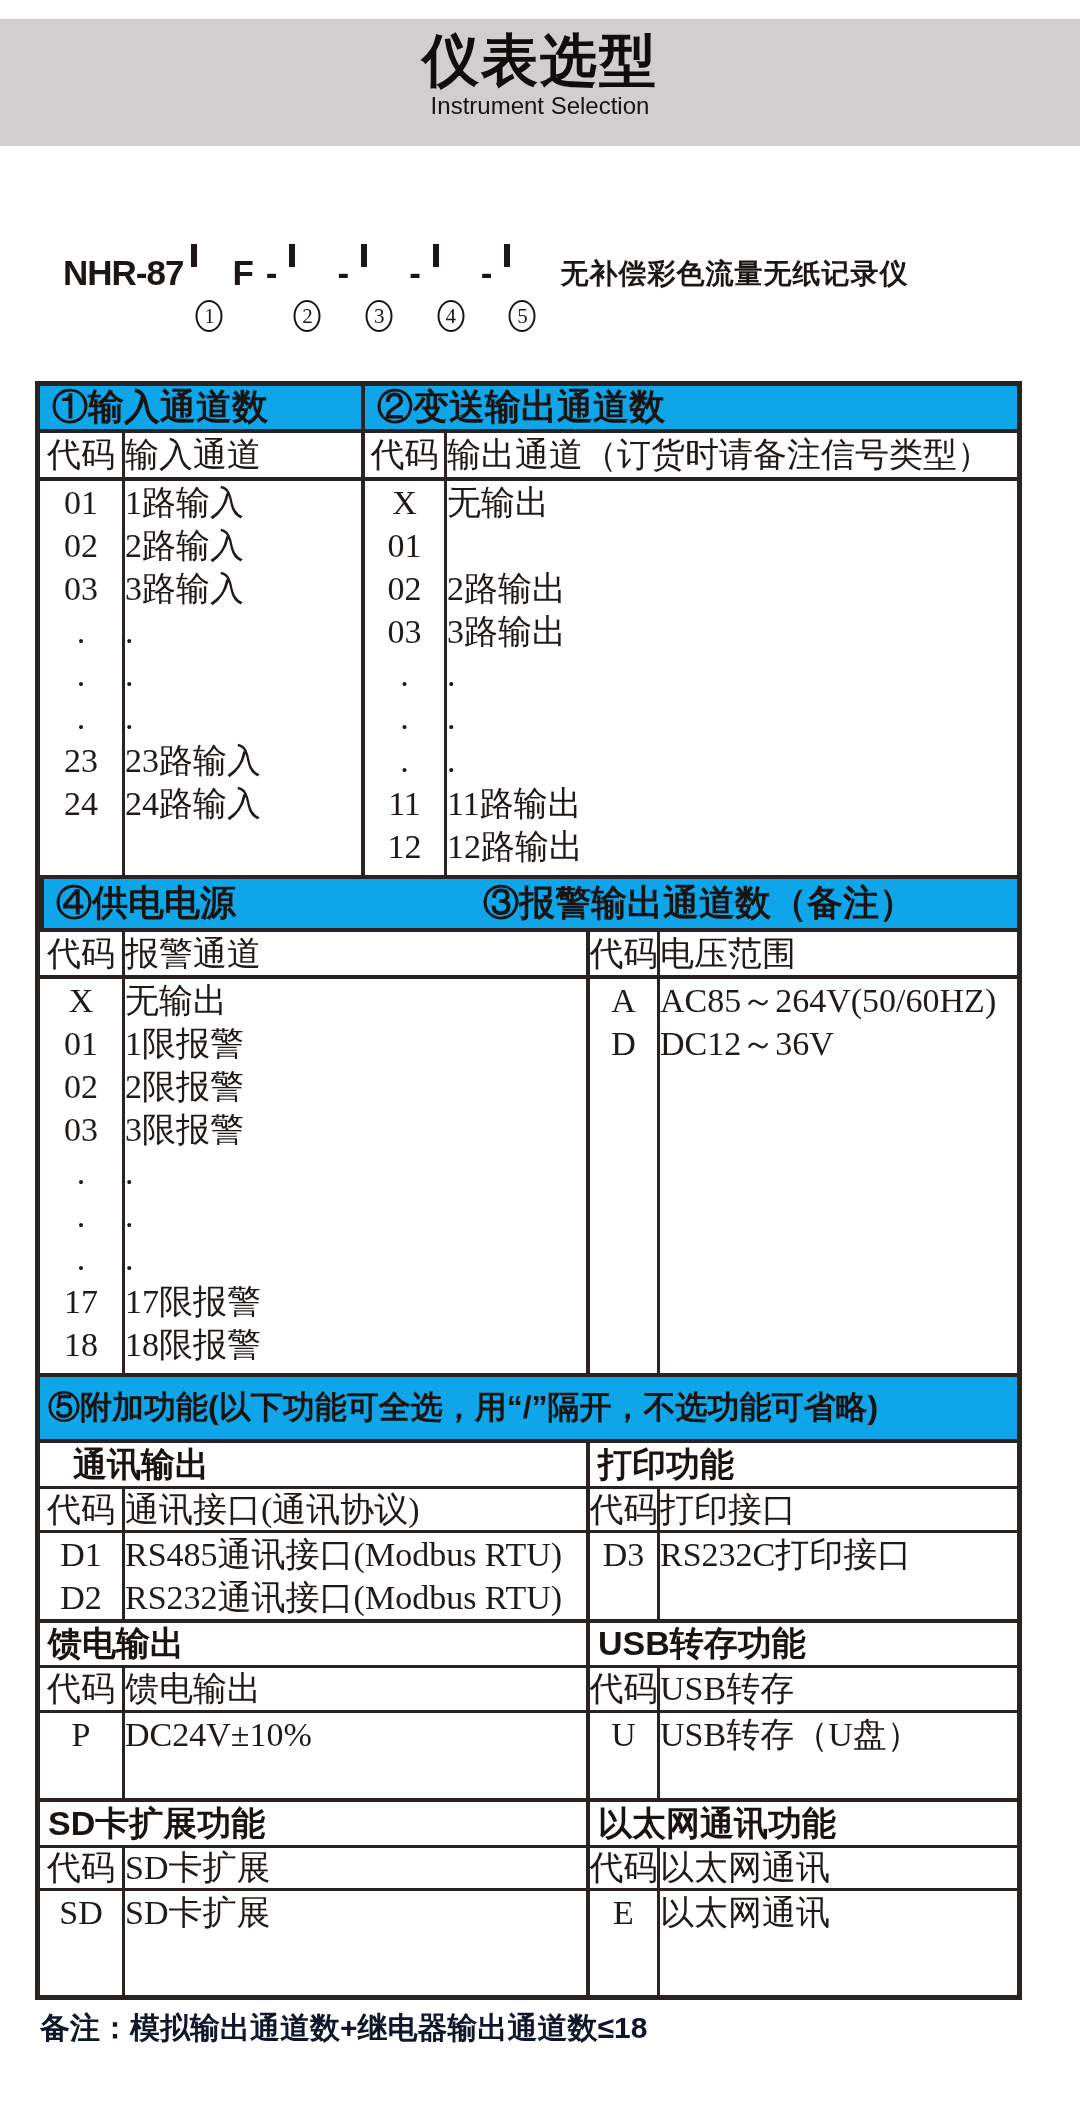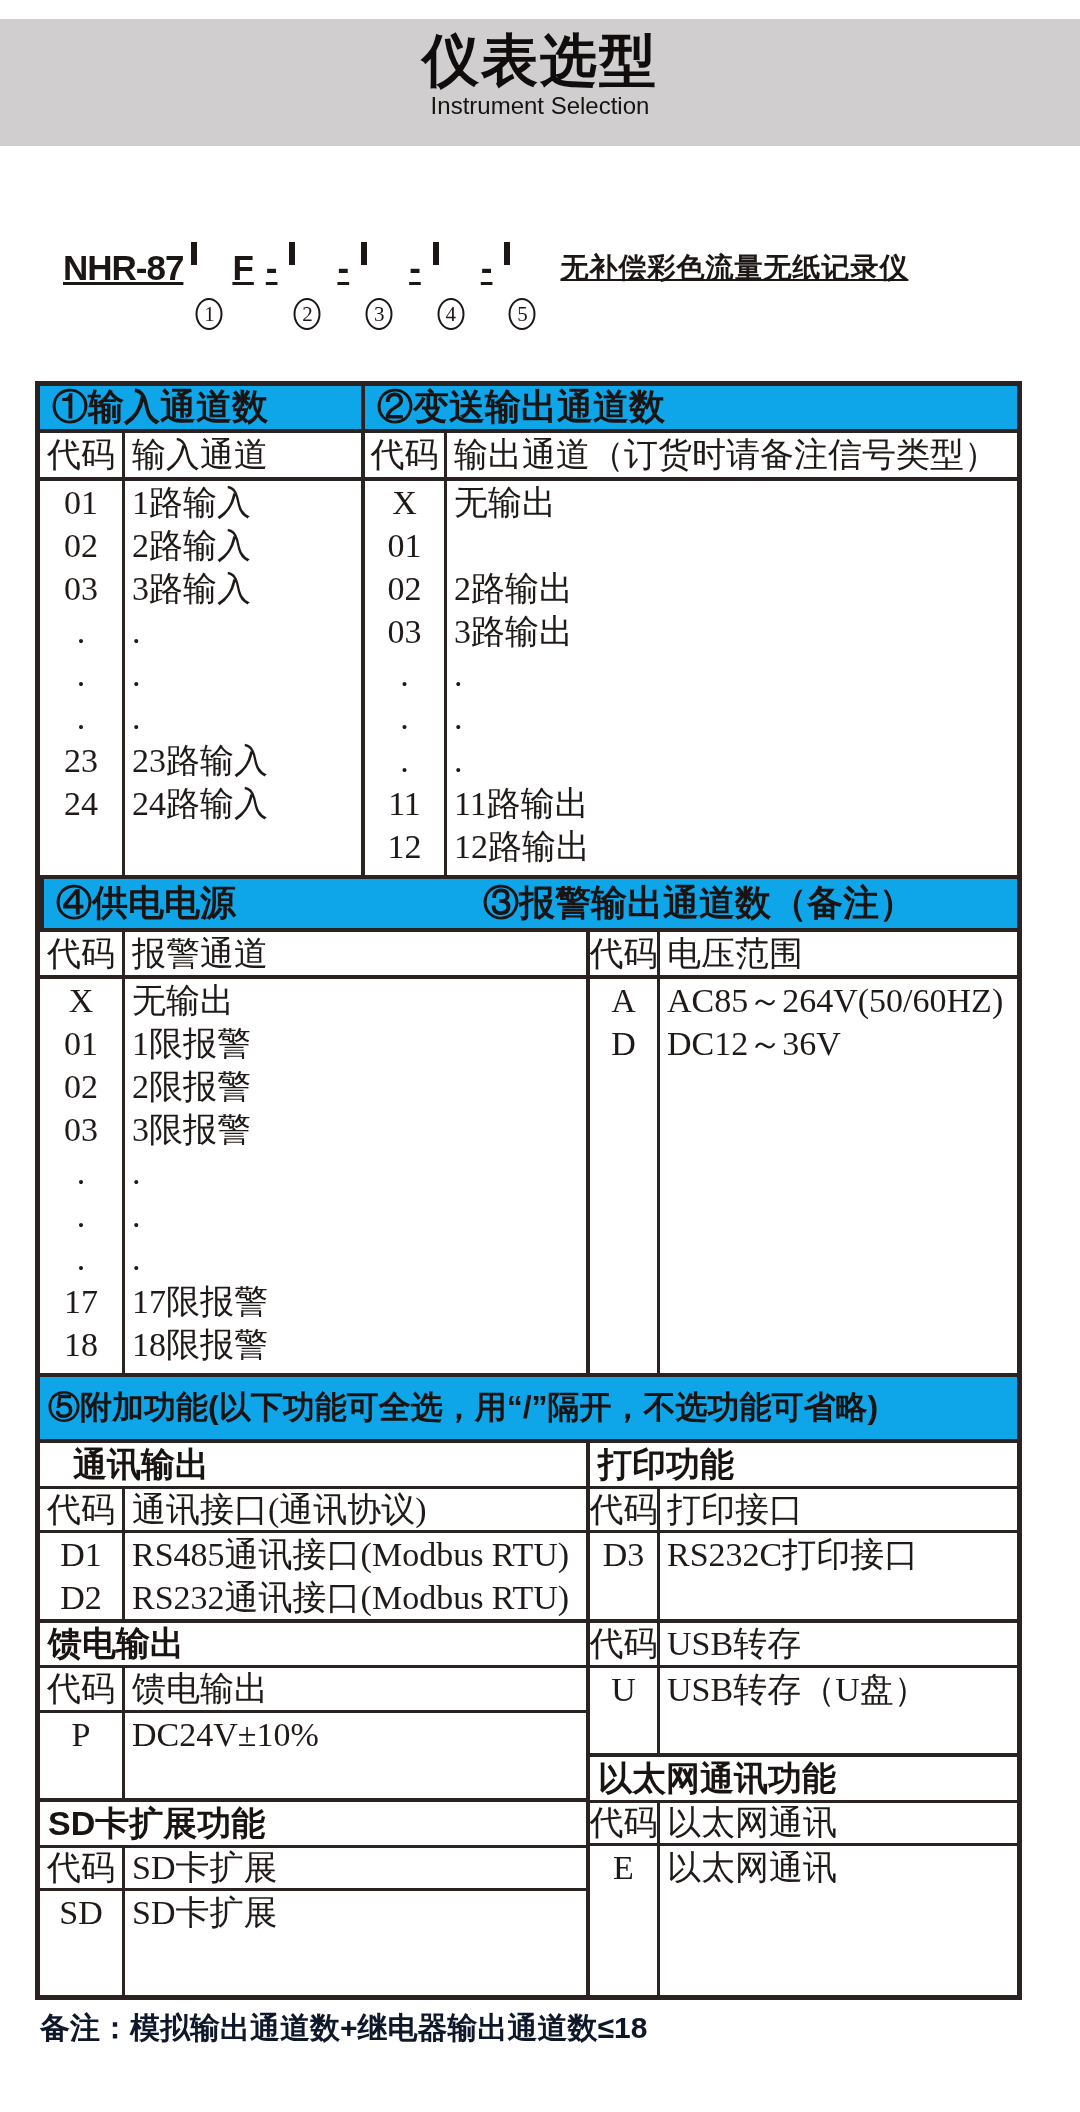--- a/index.html
+++ b/index.html
@@ -10,21 +10,21 @@
     color:#1f1a18;
   }
   .canvas { position:absolute; left:0; top:0; width:1080px; height:2112px; overflow:hidden; background:#fff; }
 
   
   .band { position:absolute; left:0; top:19px; width:1080px; height:127px; background:#d0cecf; text-align:center; }
   .band .t { margin-top:12px; font-size:57px; font-weight:bold; line-height:1.05; color:#100d0c; letter-spacing:2px; }
   .band .s { font-size:24px; line-height:1.1; color:#161311; margin-top:2px; }
 
   
-  .model { position:absolute; left:63px; top:243px; height:50px; display:flex; align-items:center; font-weight:bold; color:#1c1715; white-space:nowrap;text-decoration:underline; }
+  .model { position:absolute; left:63px; top:243px; height:50px; display:flex; align-items:flex-end; font-weight:bold; color:#1c1715; white-space:nowrap; }
   .model .prefix { font-size:35px; letter-spacing:-1px; }
   .boxwrap { position:relative; width:36px; height:46px; margin-left:8px; flex:0 0 auto; }
   .box { width:36px; height:46px; border:3px solid #1c1715; background:#fff; }
   .poscircle {
     position:absolute; left:50%; top:53px; transform:translateX(-50%);
     width:27px; height:32px; border:2px solid #1c1715; border-radius:50%;
     display:flex; align-items:center; justify-content:center;
     font-size:21px; font-weight:normal; font-family:"Liberation Serif", serif; color:#1c1715;
   }
   .model .f { font-size:35px; margin-left:5px; }
@@ -42,21 +42,21 @@
   .vdiv { border-left:4px solid #2a2322; }
   .body { display:flex; flex:0 0 auto; border-bottom:4px solid #2a2322; }
   .col { display:flex; flex-direction:column; }
   .serif { font-family:"Liberation Serif", serif; }
 
   .subhdr { display:flex; flex:0 0 auto; border-bottom:4px solid #2a2322; font-size:34px; }
   .rows { display:flex; flex-direction:column; flex:0 0 auto; }
   .trow { display:flex; height:43px; flex:0 0 auto; }
   .trow.fill { flex:1 1 auto; height:auto; }
   .c1 { border-right:3px solid #2a2322; display:flex; align-items:center; justify-content:center; flex:0 0 auto; white-space:nowrap; font-size:34px; }
-  .c2 { flex:1 1 auto; display:flex; align-items:center; padding-left:7px; white-space:nowrap; overflow:visible; font-size:34px;text-align:right; }
+  .c2 { flex:1 1 auto; display:flex; align-items:center; padding-left:0; white-space:nowrap; overflow:visible; font-size:34px;text-align:right; }
   .cw85 { width:85px; } .cw82 { width:82px; } .cw70 { width:70px; }
 
   
   .g-hdr { display:flex; align-items:center; font-weight:bold; font-size:34px; padding-left:8px; border-bottom:3px solid #2a2322; flex:0 0 auto; white-space:nowrap; color:#191311; }
   .g-sub { display:flex; border-bottom:3px solid #2a2322; flex:0 0 auto; font-size:34px; }
   .g-data { display:flex; flex-direction:column; border-bottom:4px solid #2a2322; flex:0 0 auto; }
   .g-data.last { border-bottom:none; flex:1 1 auto; }
 
   
   .note { position:absolute; left:40px; top:2008px; font-size:30px; font-weight:bold; color:#0f172a; white-space:nowrap; }
@@ -364,20 +364,21 @@
               <div class="c1 cw70 serif">D3</div>
               <div class="c2 serif">RS232C打印接口</div>
             </div>
             </div>
           <div class="trow fill">
               <div class="c1 cw70"></div>
               <div class="c2"></div>
             </div>
         </div>
 
+        <div class="g-hdr" style="height:45px;">USB转存功能</div>
         <div class="g-sub" style="height:45px;">
           <div class="c1 cw70 serif">代码</div>
           <div class="c2 serif">USB转存</div>
         </div>
         <div class="g-data" style="height:89px;">
           <div class="rows">
 
           <div class="trow">
               <div class="c1 cw70 serif">U</div>
               <div class="c2 serif">USB转存（U盘）</div>

